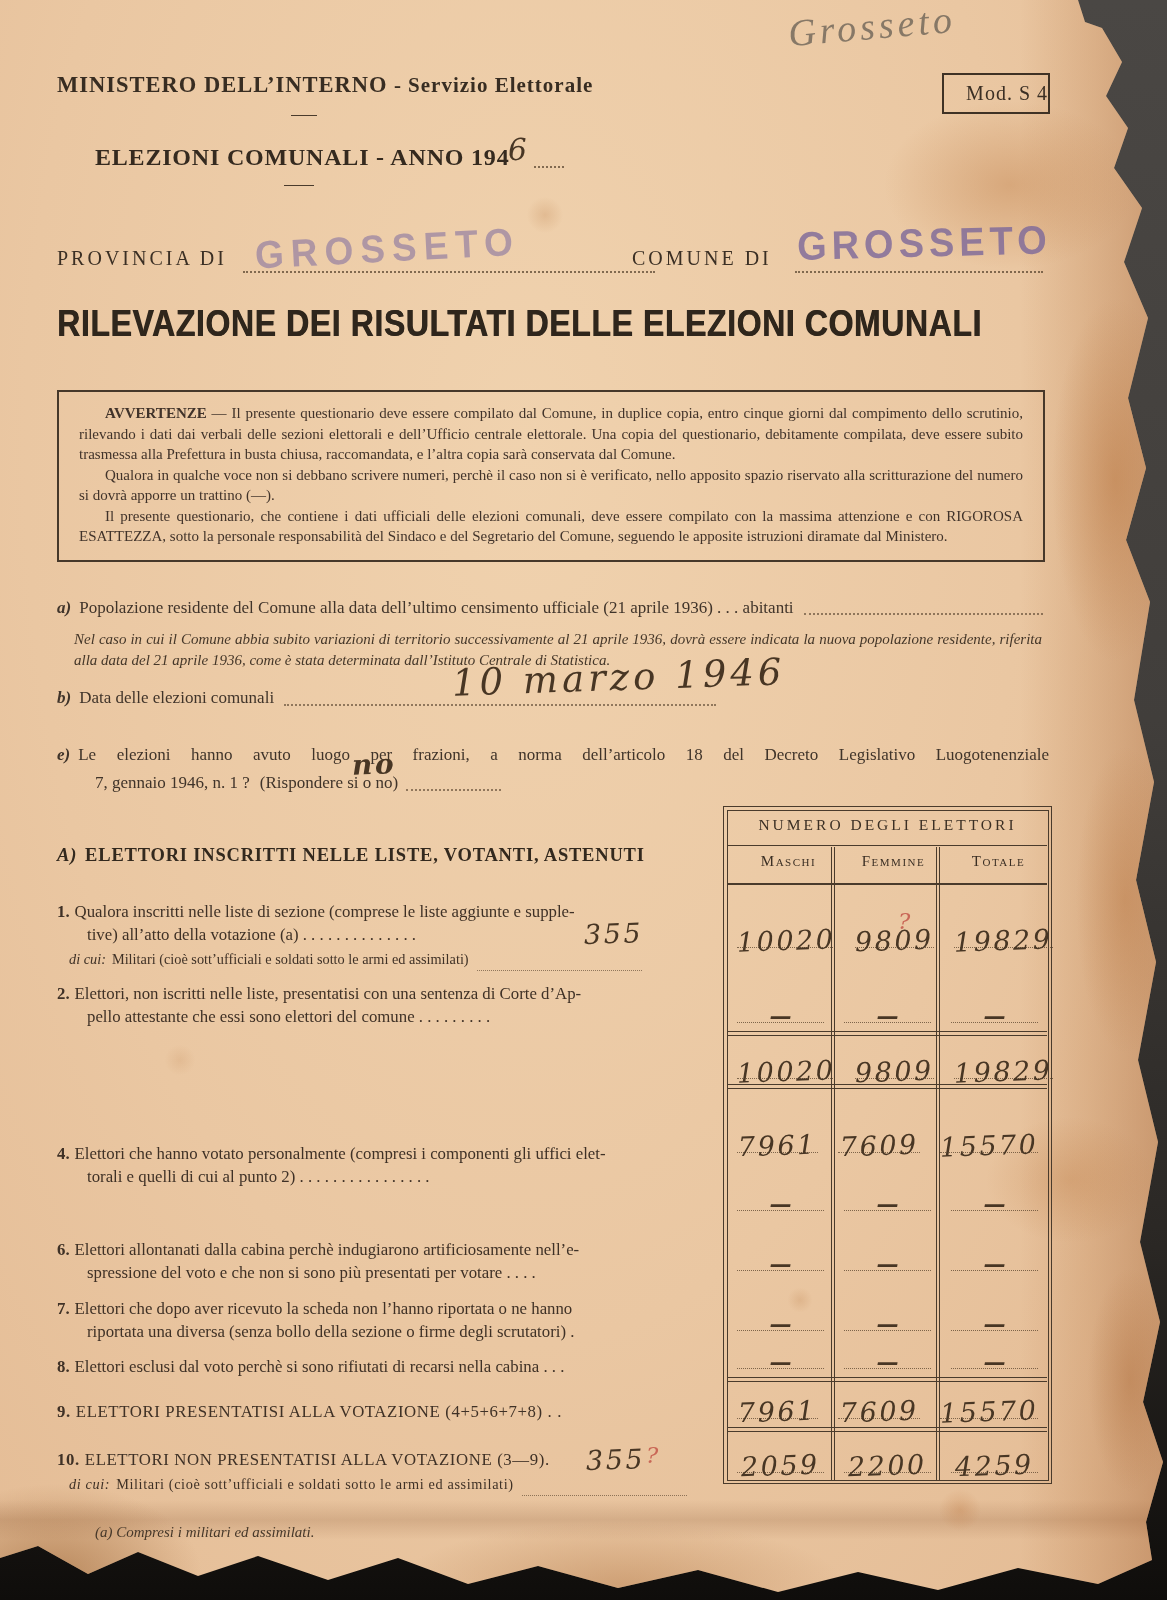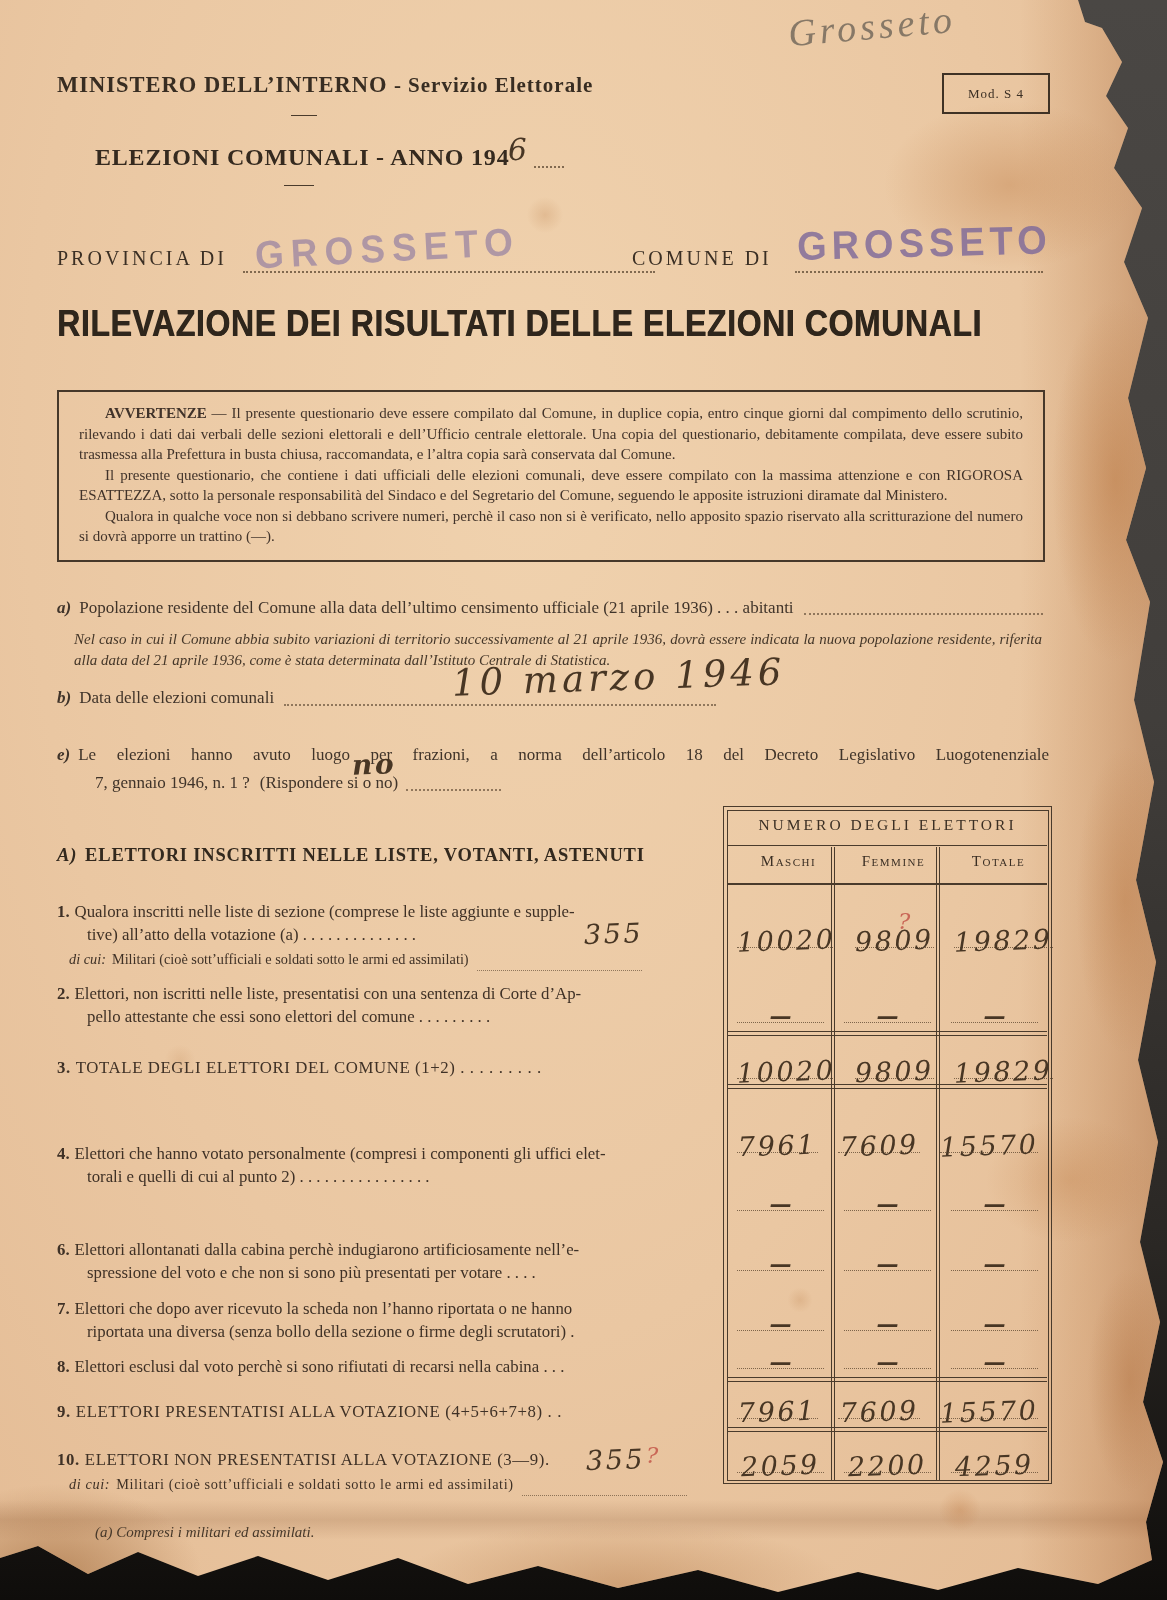--- a/index.html
+++ b/index.html
@@ -30,21 +30,21 @@
       radial-gradient(ellipse at 45% 28%, #f0d2ae 0%, #eac7a2 55%, #e3ba93 100%);
   }
   
   .ministry{position:absolute;left:57px;top:72px;font-weight:bold;font-size:22.5px;
             letter-spacing:1px;color:#382d22;white-space:nowrap;}
   .ministry .svc{font-size:21px;}
   .shortrule{position:absolute;border-top:1.6px solid #4a3b2c;}
   .sr1{left:291px;top:115px;width:26px;}
   .sr2{left:284px;top:185px;width:30px;}
   .modbox{position:absolute;left:942px;top:73px;width:104px;height:37px;border:2px solid #3f3225;
-          display:flex;align-items:center;justify-content:center;font-size:13px;letter-spacing:1px;color:#3b2f24;}
+          display:flex;align-items:center;justify-content:flex-end;font-size:20px;letter-spacing:1px;color:#3b2f24;}
   .pencil{position:absolute;left:788px;top:4px;font-size:38px;font-style:italic;letter-spacing:4px;
           color:rgba(96,89,79,.72);transform:rotate(-5deg);white-space:nowrap;z-index:4;}
   .elez{position:absolute;left:95px;top:144px;font-weight:bold;font-size:24px;letter-spacing:.8px;color:#352a1f;white-space:nowrap;}
   .dotseg{position:absolute;border-bottom:2px dotted rgba(82,62,42,.7);}
   .ds-year{left:534px;top:166px;width:30px;}
   
   .locrow{position:absolute;top:243px;left:0;width:1124px;height:34px;font-size:20px;letter-spacing:3px;color:#3b2f24;}
   .loclab{position:absolute;top:4px;}
   .lab-prov{left:57px;} .lab-com{left:632px;}
   .ds-prov{left:243px;top:28px;width:412px;} .ds-com{left:795px;top:28px;width:248px;}
@@ -146,22 +146,22 @@
       <div class="dotseg ds-prov"></div>
       <div class="dotseg ds-com"></div>
     </div>
     <div class="stamp stamp1">GROSSETO</div>
     <div class="stamp stamp2">GROSSETO</div>
 
     <div class="bigtitle">RILEVAZIONE DEI RISULTATI DELLE ELEZIONI COMUNALI</div>
 
     <div class="avv">
       <p><span class="bld">AVVERTENZE</span><span> — Il presente questionario deve essere compilato dal Comune, in duplice copia, </span><span class="it">entro cinque giorni dal compimento dello scrutinio,</span><span> rilevando i dati dai verbali delle sezioni elettorali e dell’Ufficio centrale elettorale. Una copia del questionario, debitamente compilata, deve essere subito trasmessa alla Prefettura in busta chiusa, raccomandata, e l’altra copia sarà conservata dal Comune.</span></p>
+      <p>Qualora in qualche voce non si debbano scrivere numeri, perchè il caso non si è verificato, nello apposito spazio riservato alla scritturazione del numero si dovrà apporre un trattino (—).</p>
       <p><span>Il presente questionario, che contiene i dati ufficiali delle elezioni comunali, deve essere compilato con la massima attenzione e con RIGOROSA ESATTEZZA, sotto la personale responsabilità del Sindaco e del Segretario del Comune, </span><span class="it">seguendo le apposite istruzioni diramate dal Ministero.</span></p>
-      <p>Qualora in qualche voce non si debbano scrivere numeri, perchè il caso non si è verificato, nello apposito spazio riservato alla scritturazione del numero si dovrà apporre un trattino (—).</p>
     </div>
 
     <div class="linea">
       <span class="ilabel">a)</span>
       <span>Popolazione residente del Comune alla data dell’ultimo censimento ufficiale (21 aprile 1936) .  .  .  abitanti</span>
       <span class="fill"></span>
     </div>
     <div class="anote">Nel caso in cui il Comune abbia subito variazioni di territorio successivamente al 21 aprile 1936, dovrà essere indicata la nuova popolazione residente, riferita alla data del 21 aprile 1936, come è stata determinata dall’Istituto Centrale di Statistica.</div>
 
     <div class="lineb">
@@ -192,23 +192,20 @@
       <div class="sub">
           <span class="dcl">di cui:</span>
           <span>Militari (cioè sott’ufficiali e soldati sotto le armi ed assimilati)</span>
           <span class="sdot"></span>
         </div>
     </div>
     <div class="item it2">
       <div><span class="num">2.</span><span>Elettori, non iscritti nelle liste, presentatisi con una sentenza di Corte d’Ap-</span></div>
       <div class="l2">pello attestante che essi sono elettori del comune  . . . . . . . . .</div>
     </div>
-    <div class="item it3 capsrow">
-      <div><span class="num">3.</span><span>TOTALE DEGLI ELETTORI DEL COMUNE (1+2) . . . . . . . . .</span></div>
-    </div>
     <div class="item it4">
       <div><span class="num">4.</span><span>Elettori che hanno votato personalmente (compresi i componenti gli uffici elet-</span></div>
       <div class="l2">torali e quelli di cui al punto 2) . . . . . . . . . . . . . . . .</div>
     </div>
     <div class="item it6">
       <div><span class="num">6.</span><span>Elettori allontanati dalla cabina perchè indugiarono artificiosamente nell’e-</span></div>
       <div class="l2">spressione del voto e che non si sono più presentati per votare . . . .</div>
     </div>
     <div class="item it7">
       <div><span class="num">7.</span><span>Elettori che dopo aver ricevuto la scheda non l’hanno riportata o ne hanno</span></div>

